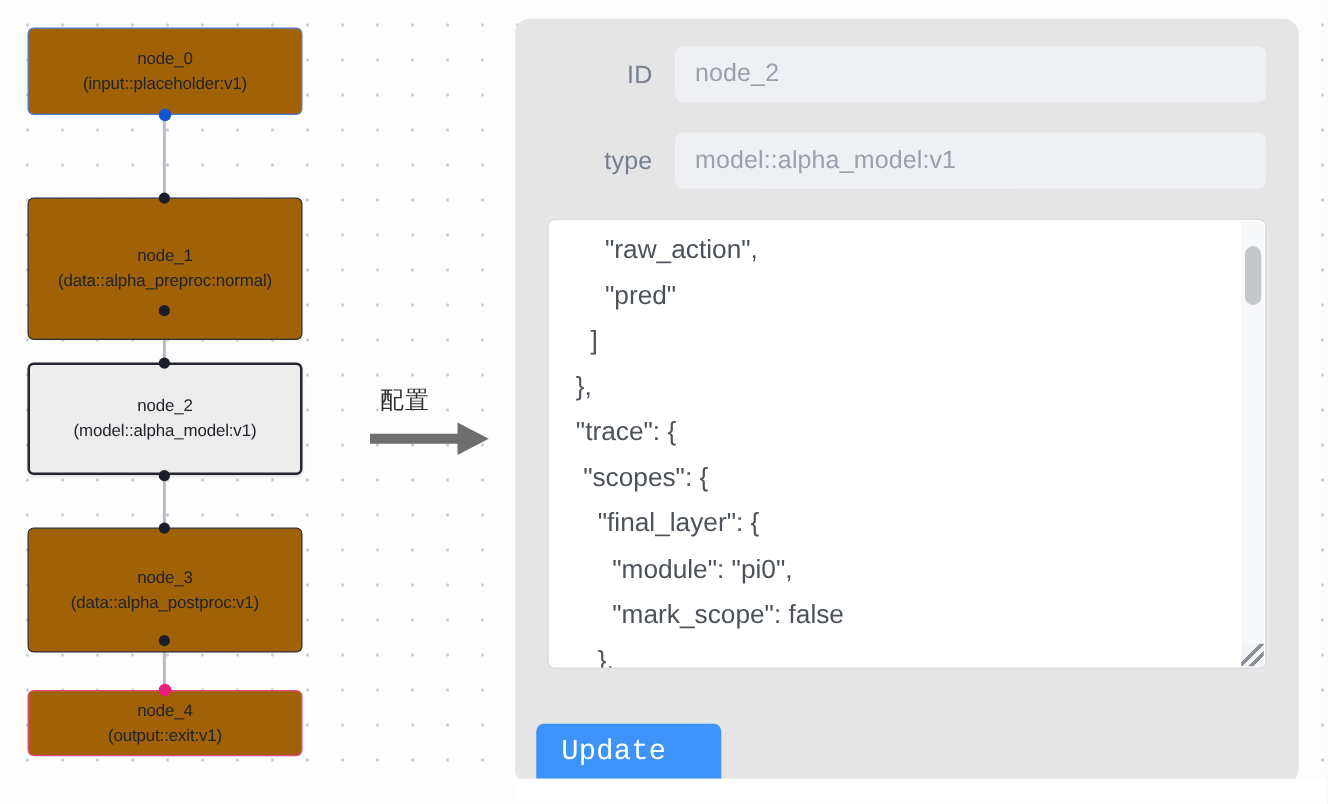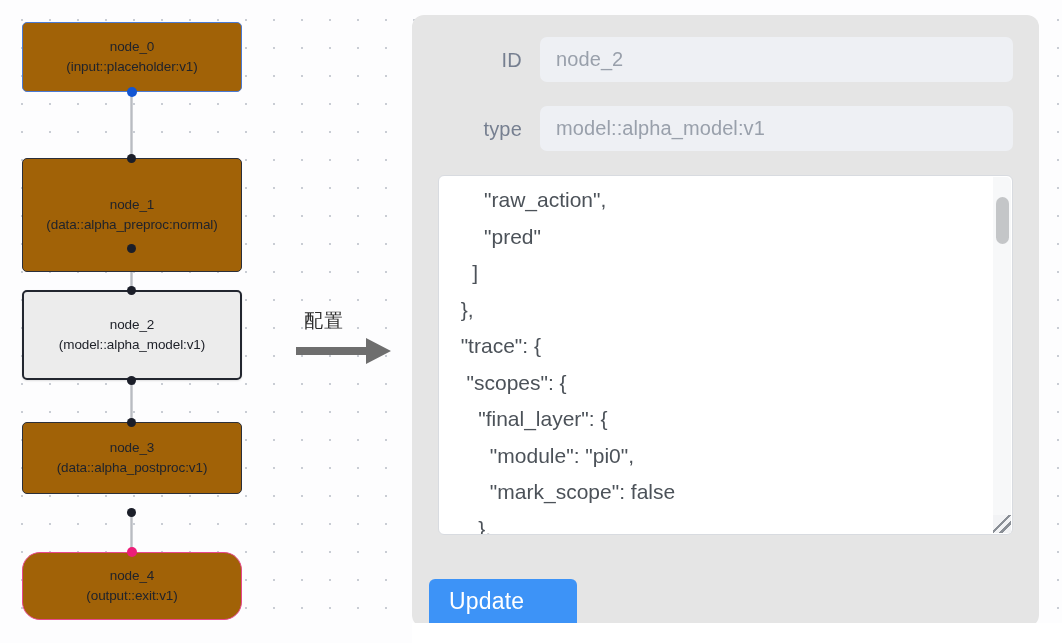--- a/index.html
+++ b/index.html
@@ -74,22 +74,22 @@
   .node.is-selected {
     background: #ececec;
     border-color: #22262f;
     border-width: 2px;
     box-shadow: 0 1px 2px rgba(0,0,0,0.12);
   }
 
   #node-0 { top: 22px;  height: 70px; }
   #node-1 { top: 158px; height: 114px; }
   #node-2 { top: 290px; height: 90px; }
-  #node-3 { top: 422px; height: 72px; }
-  #node-4 { top: 552px; height: 68px; border-radius: 18px; }
+  #node-3 { top: 422px; height: 100px; }
+  #node-4 { top: 552px; height: 53px; }
 
   .port {
     position: absolute;
     width: 9px; height: 9px;
     border-radius: 50%;
     background: #1b1e29;
     left: 127px;
     z-index: 5;
   }
   .port.blue { background: #1356d3; width: 10px; height: 10px; left: 126.5px; }
@@ -220,21 +220,21 @@
     position: absolute;
     left: 429px;
     top: 579px;
     width: 148px;
     height: 44px;
     background: #3d93f7;
     border: none;
     border-radius: 6px 6px 0 0;
     color: #ffffff;
     font-size: 23px;
-    font-family: Liberation Sans, sans-serif;
+    font-family: Liberation Mono, monospace;
     letter-spacing: 0.2px;
     text-align: left;
     padding-left: 20px;
     cursor: pointer;
     z-index: 6;
   }
 
   
   .bottom-clip {
     position: absolute;

